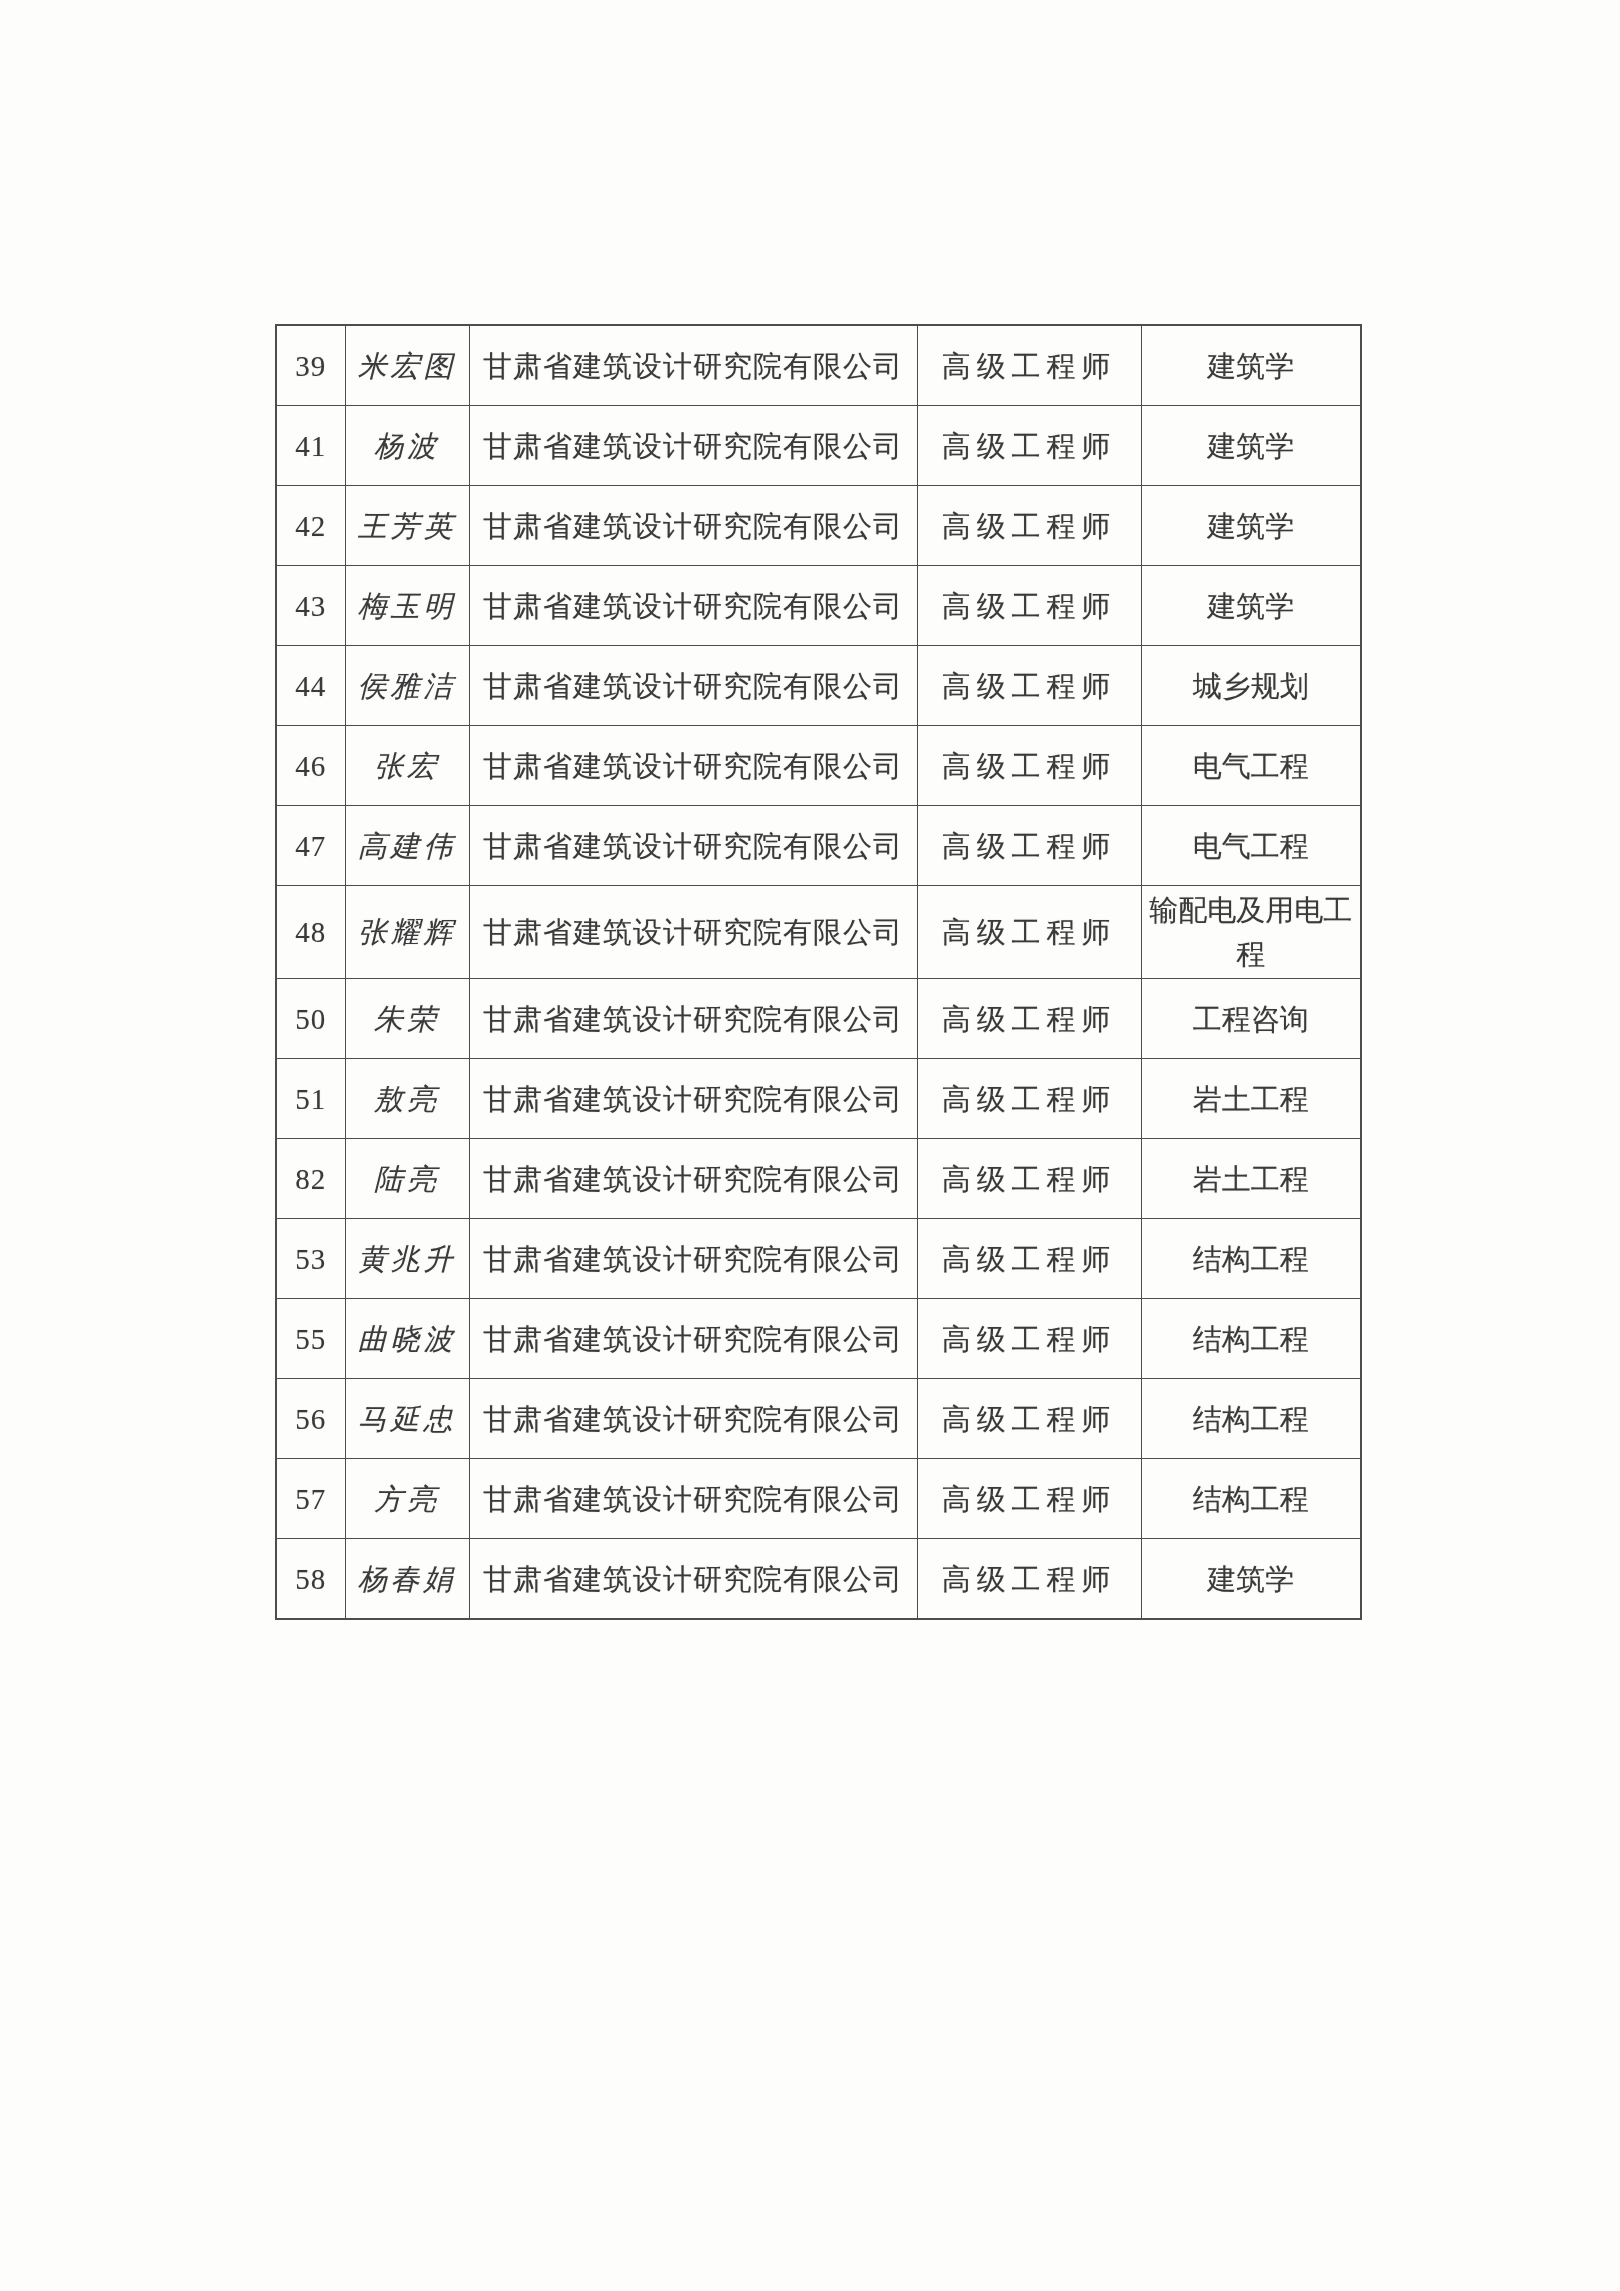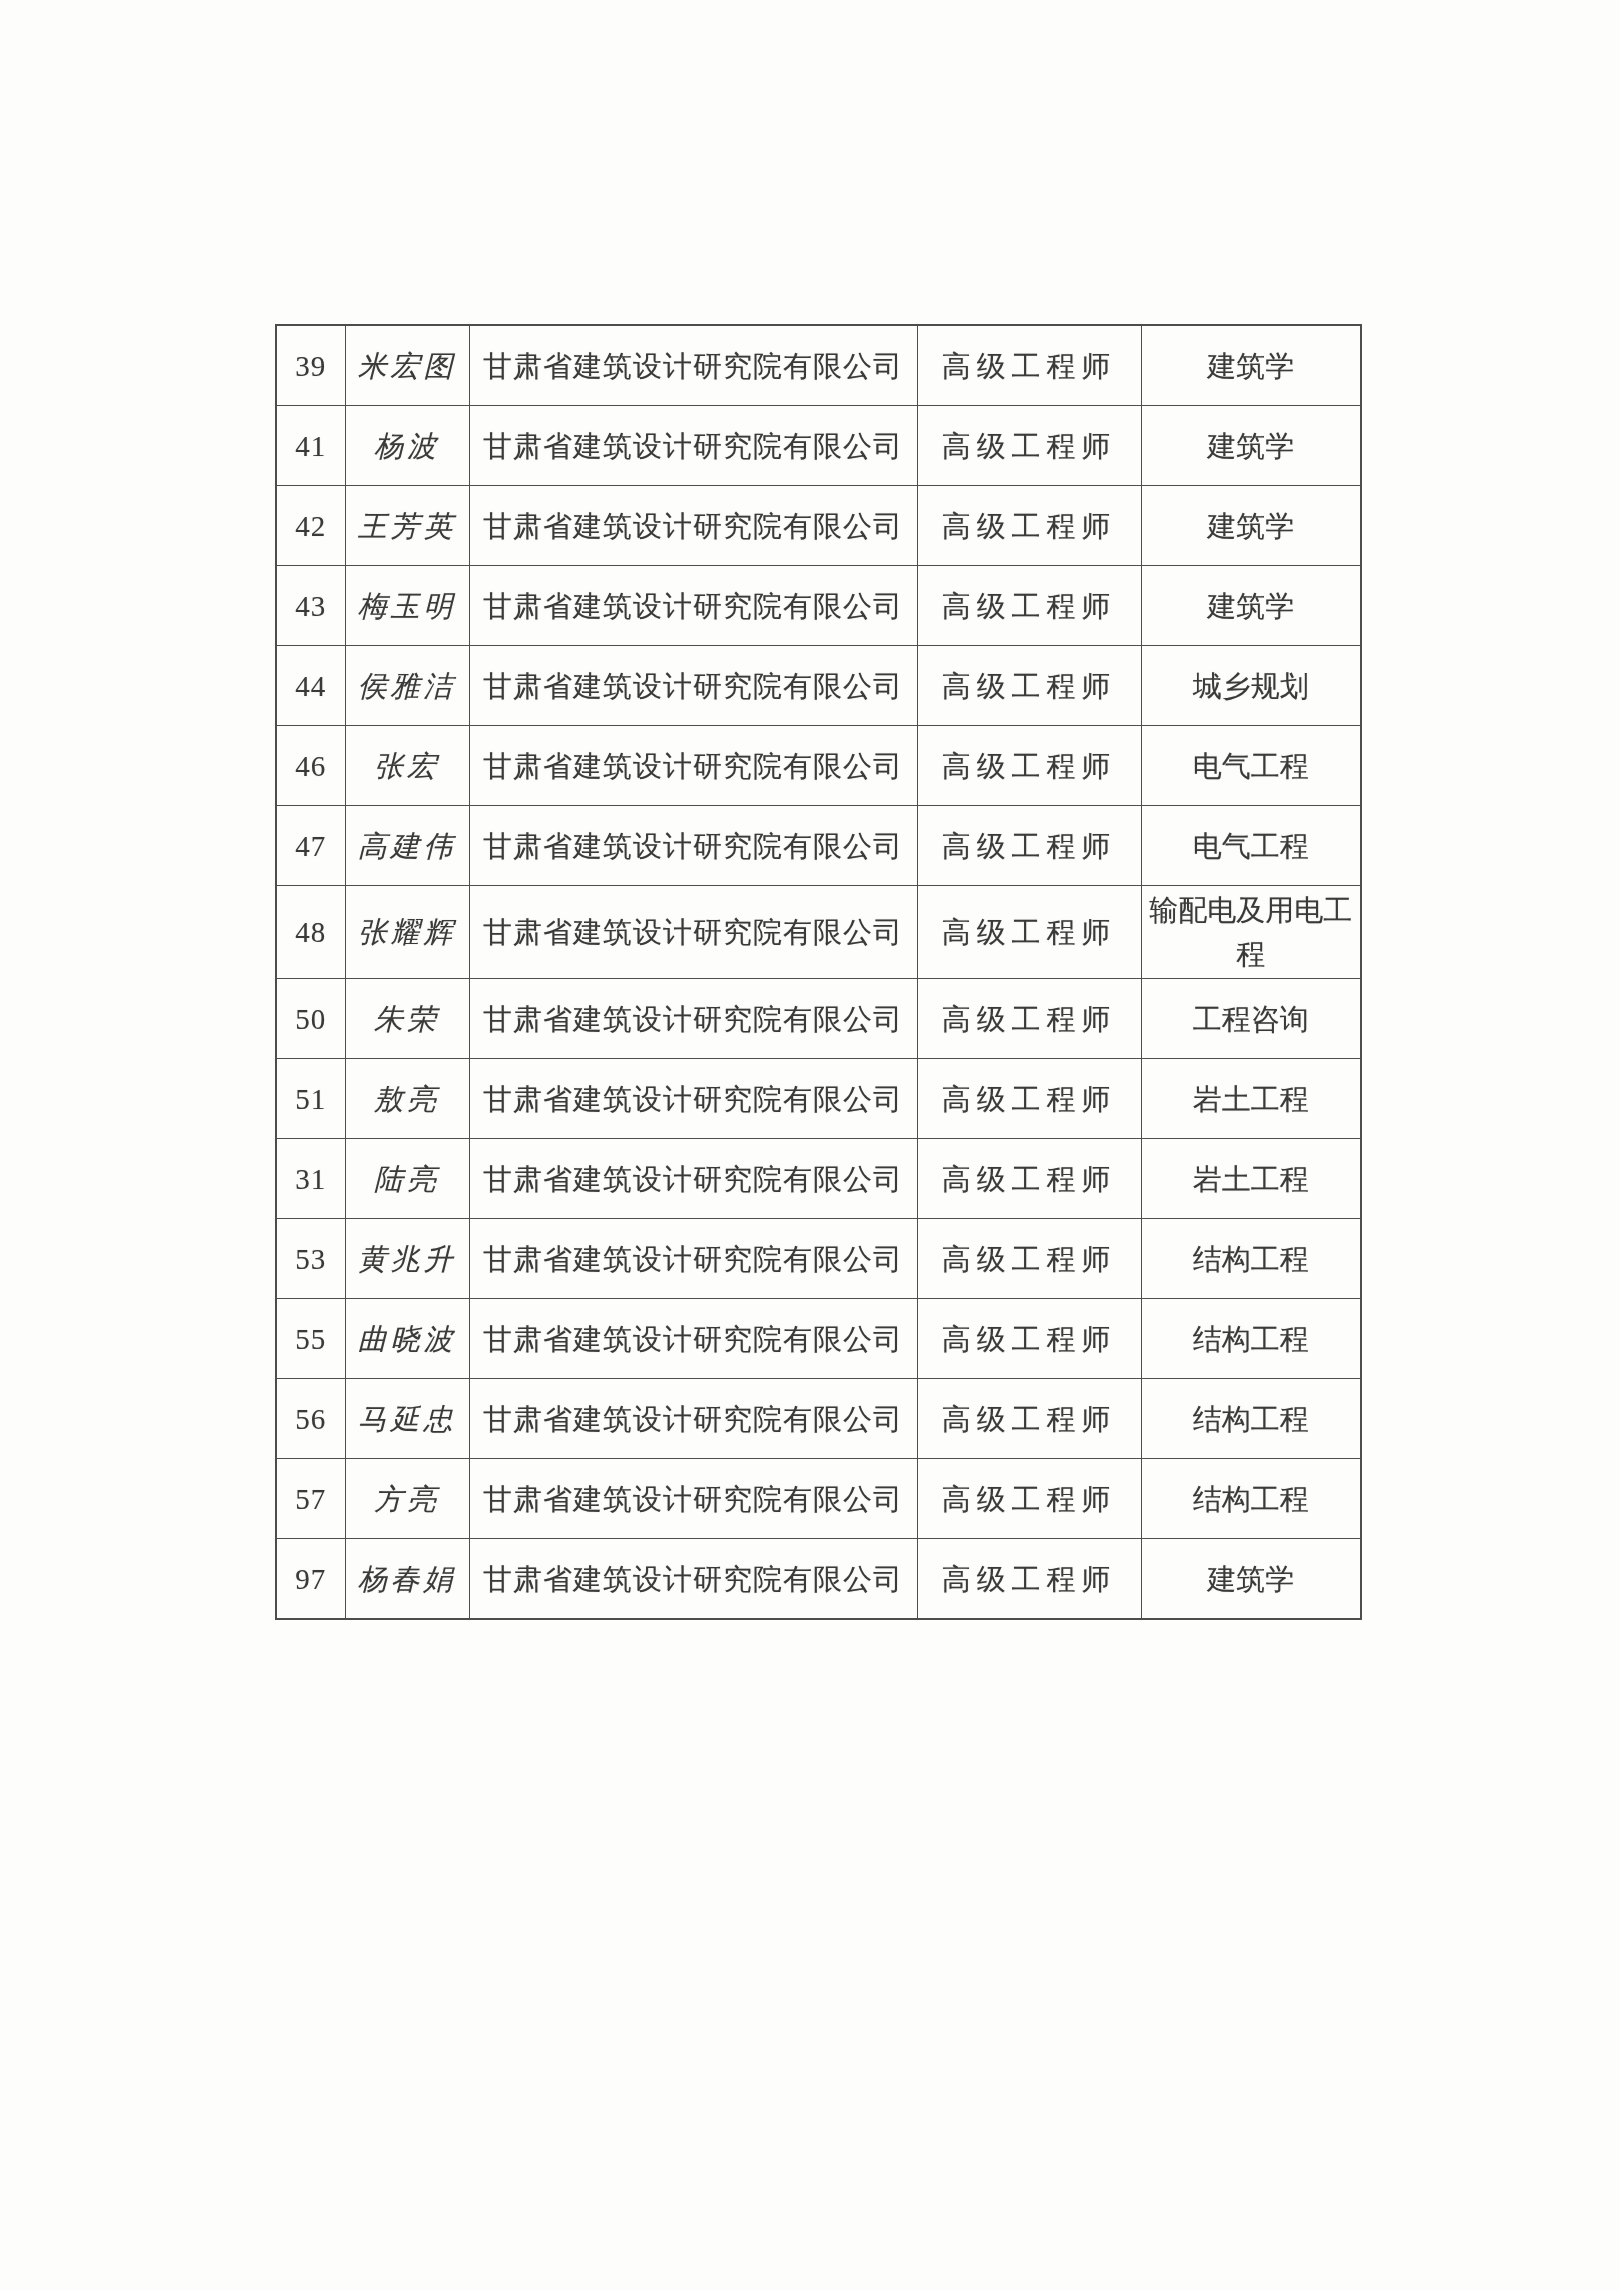--- a/index.html
+++ b/index.html
@@ -117,21 +117,21 @@
         <td class="c-spec">工程咨询</td>
       </tr>
       <tr>
         <td class="c-no">51</td>
         <td class="c-name">敖亮</td>
         <td class="c-company">甘肃省建筑设计研究院有限公司</td>
         <td class="c-title">高级工程师</td>
         <td class="c-spec">岩土工程</td>
       </tr>
       <tr>
-        <td class="c-no">31</td>
+        <td class="c-no">82</td>
         <td class="c-name">陆亮</td>
         <td class="c-company">甘肃省建筑设计研究院有限公司</td>
         <td class="c-title">高级工程师</td>
         <td class="c-spec">岩土工程</td>
       </tr>
       <tr>
         <td class="c-no">53</td>
         <td class="c-name">黄兆升</td>
         <td class="c-company">甘肃省建筑设计研究院有限公司</td>
         <td class="c-title">高级工程师</td>
@@ -152,21 +152,21 @@
         <td class="c-spec">结构工程</td>
       </tr>
       <tr>
         <td class="c-no">57</td>
         <td class="c-name">方亮</td>
         <td class="c-company">甘肃省建筑设计研究院有限公司</td>
         <td class="c-title">高级工程师</td>
         <td class="c-spec">结构工程</td>
       </tr>
       <tr>
-        <td class="c-no">97</td>
+        <td class="c-no">58</td>
         <td class="c-name">杨春娟</td>
         <td class="c-company">甘肃省建筑设计研究院有限公司</td>
         <td class="c-title">高级工程师</td>
         <td class="c-spec">建筑学</td>
       </tr>
     </tbody>
 </table>
 
 
 </body></html>

